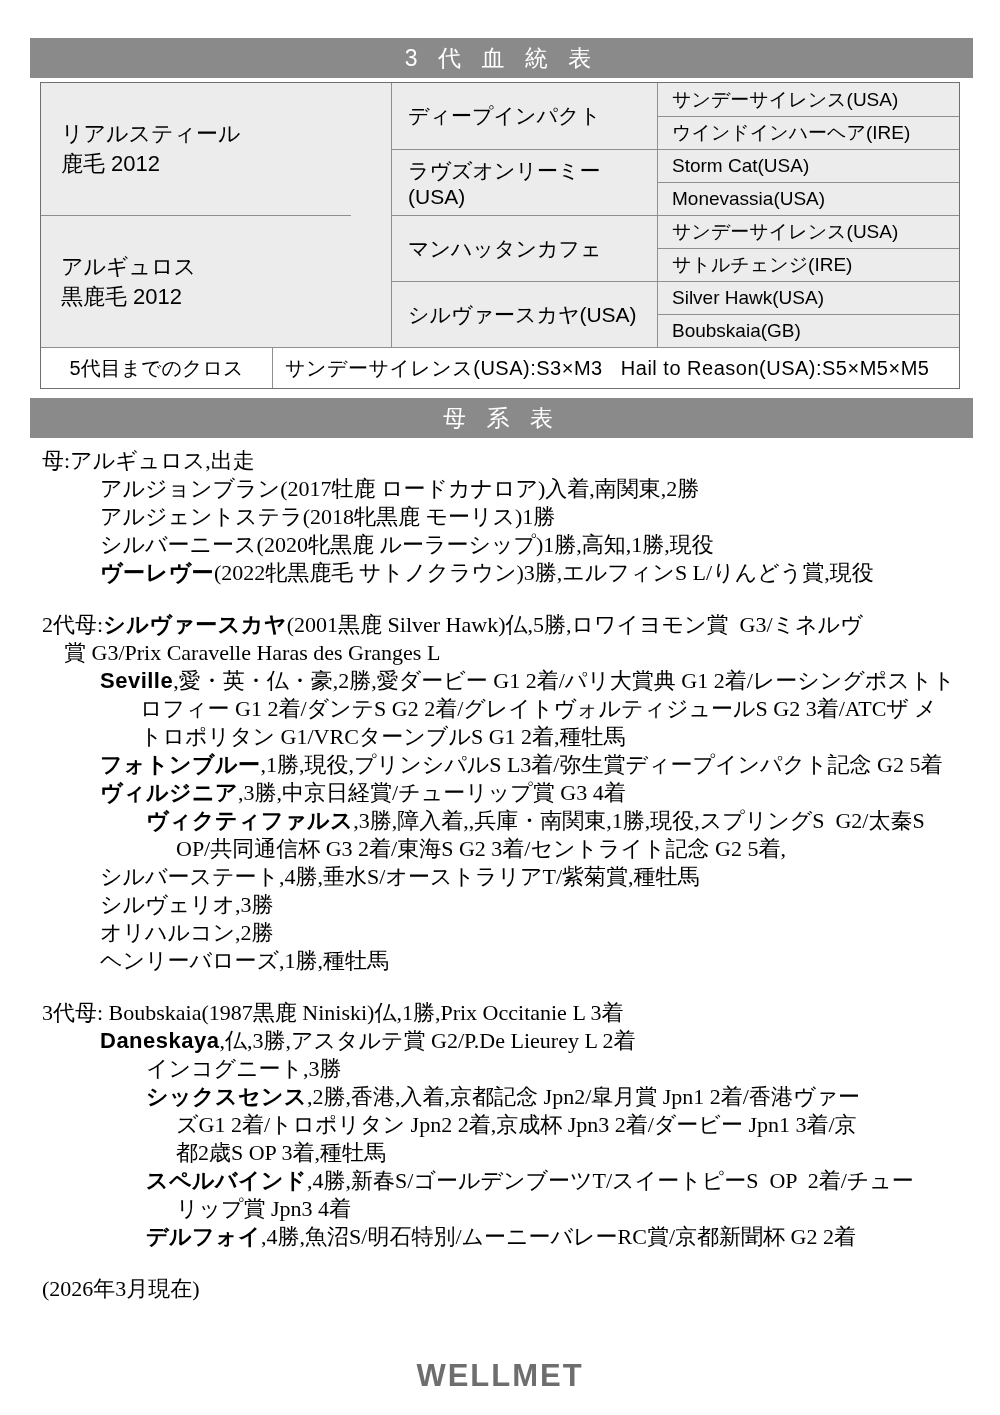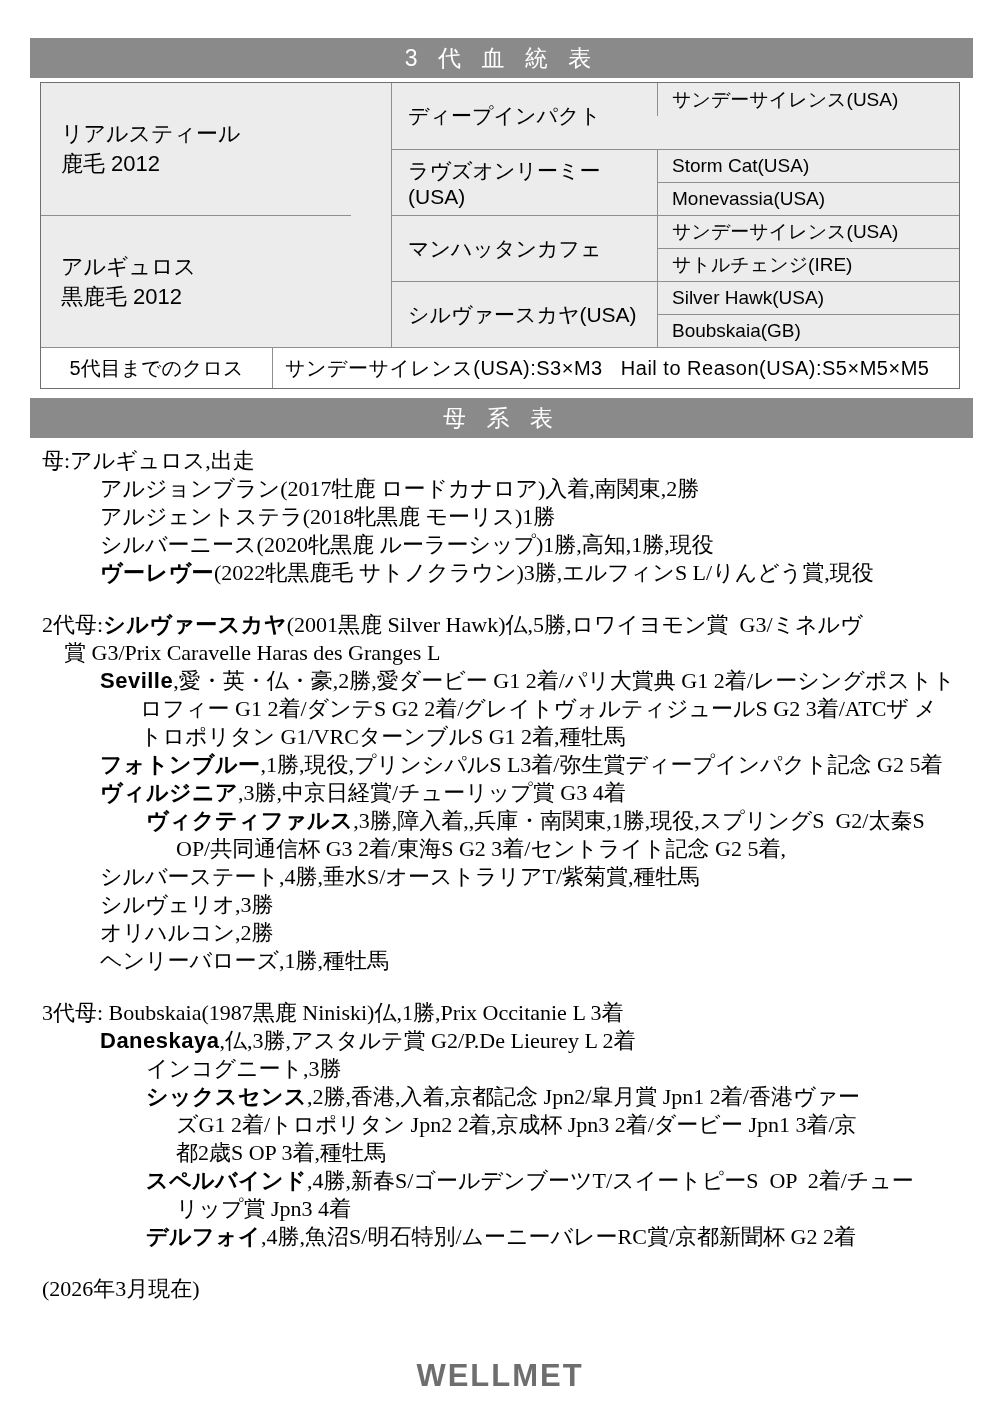--- a/index.html
+++ b/index.html
@@ -106,20 +106,21 @@
 </div>
 
 <div id="ped-table">
   <div class="ped-grid">
     <div class="cell subject s1">
       <span>リアルスティール</span>
       <span>鹿毛 2012</span>
     </div>
     <div class="cell parent p1 bl">ディープインパクト</div>
     <div class="cell gp g1 bl">サンデーサイレンス(USA)</div>
+    <div class="cell gp g2 bl bt">ウインドインハーヘア(IRE)</div>
     <div class="cell parent p2 bl bt">ラヴズオンリーミー(USA)</div>
     <div class="cell gp g3 bl bt">Storm Cat(USA)</div>
     <div class="cell gp g4 bl bt">Monevassia(USA)</div>
 
     <div class="cell subject s2 bt">
       <span>アルギュロス</span>
       <span>黒鹿毛 2012</span>
     </div>
     <div class="cell parent p3 bl bt">マンハッタンカフェ</div>
     <div class="cell gp g5 bl bt">サンデーサイレンス(USA)</div>

